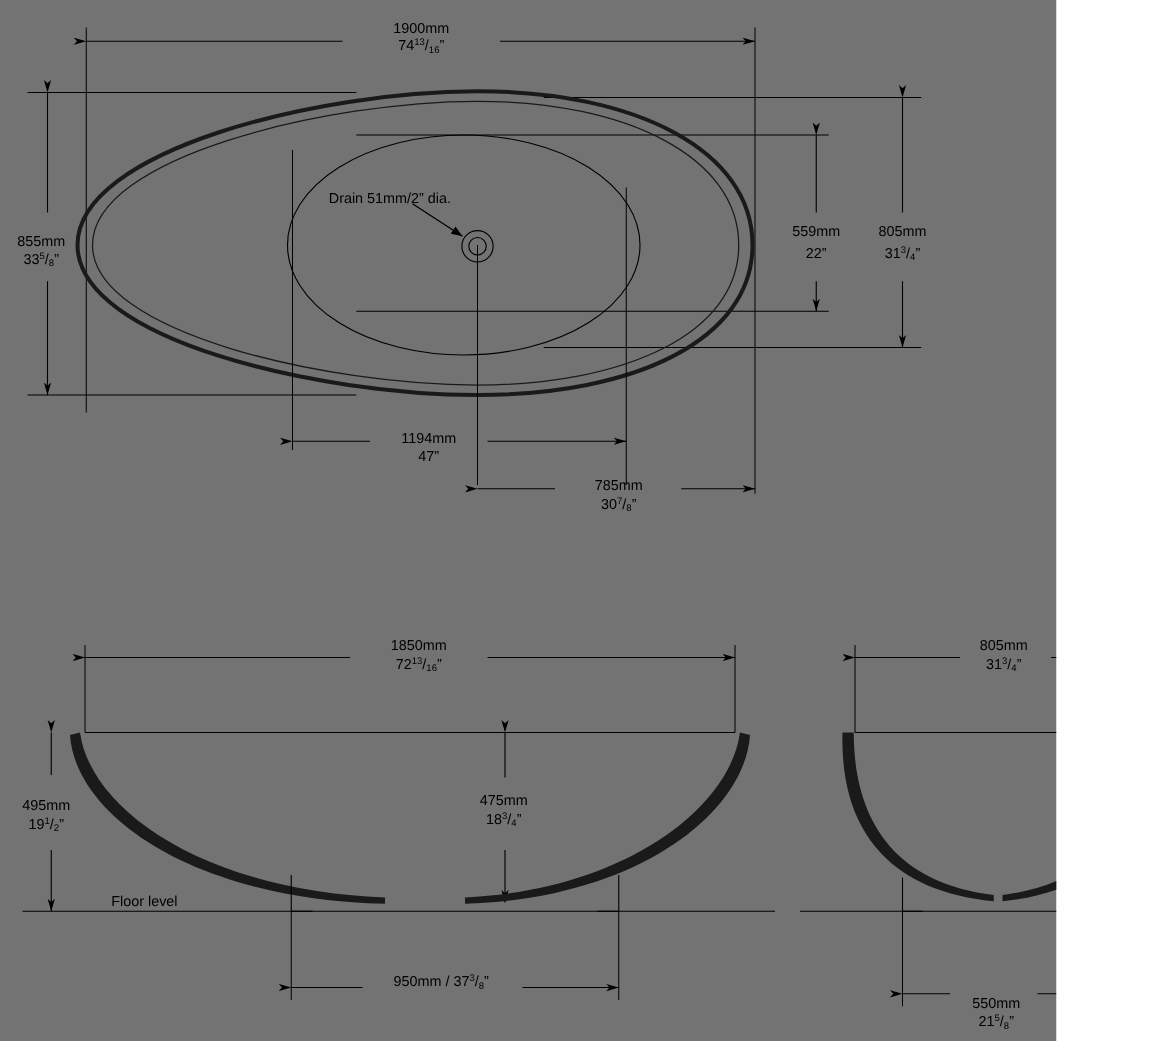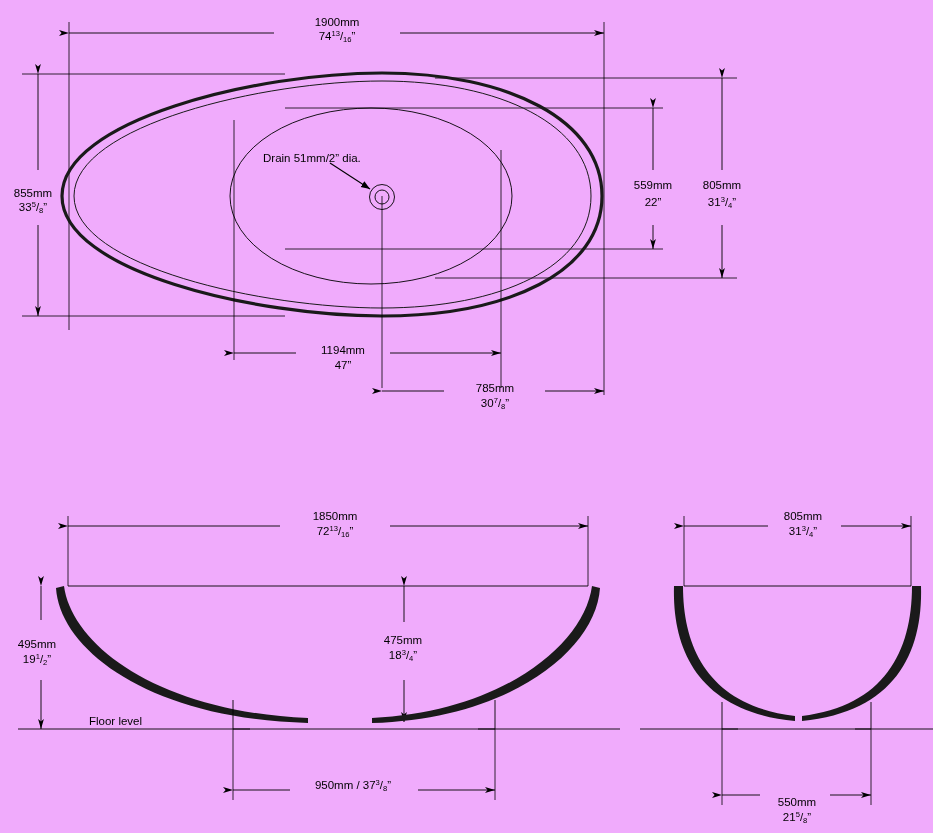--- a/index.html
+++ b/index.html
@@ -6,23 +6,23 @@
   html, body {
     margin: 0;
     padding: 0;
     background: #ffffff;
   }
   body {
     font-family: "Liberation Sans", sans-serif;
   }
   #sheet {
     position: relative;
-    width: 933px;
+    width: 845px;
     height: 833px;
-    background: #f0abfc;
+    background: #737373;
     overflow: hidden;
     text-decoration: underline;
   }
   #sheet svg {
     display: block;
     position: absolute;
     left: 0;
     top: 0;
   }
   text {

